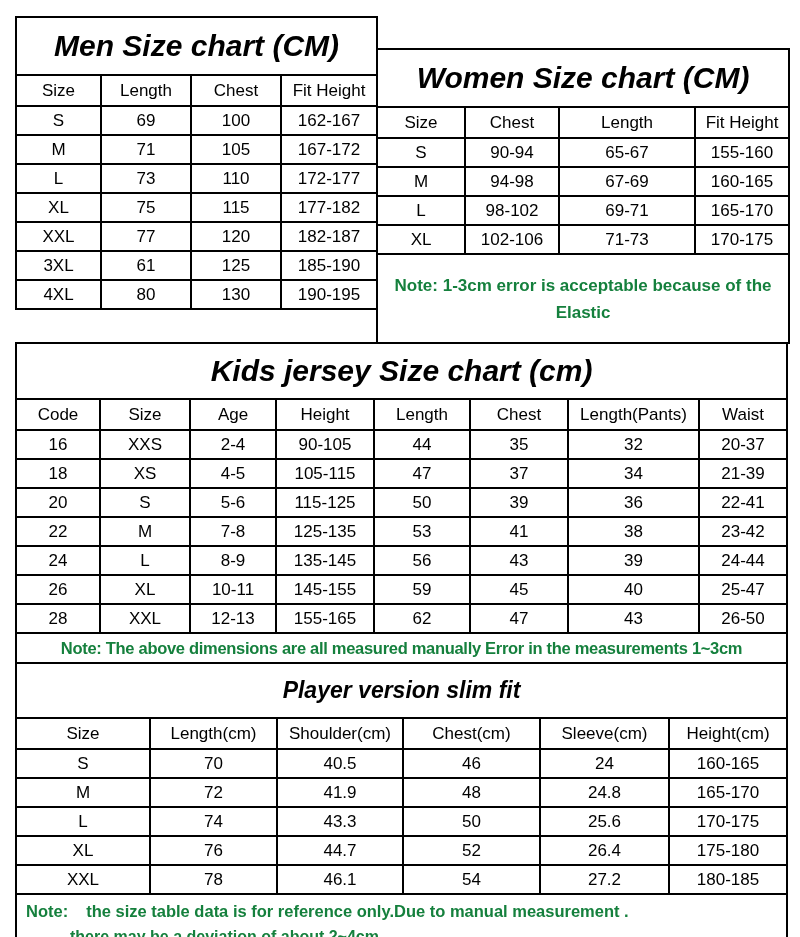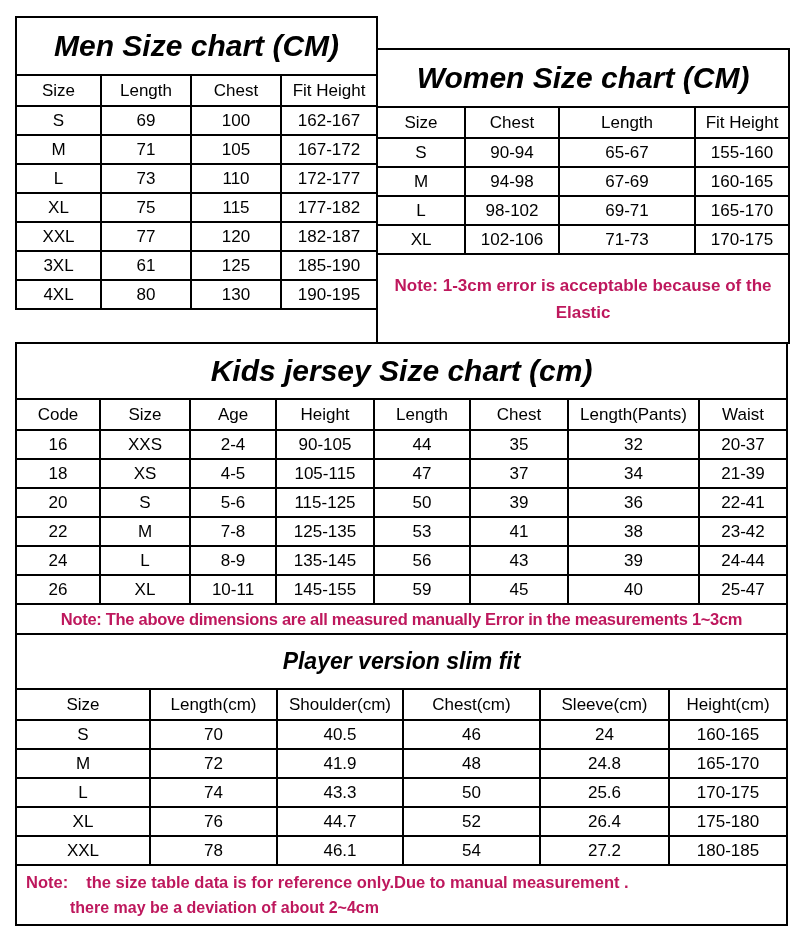--- a/index.html
+++ b/index.html
@@ -44,21 +44,21 @@
   .top-row { display: flex; align-items: flex-start; }
   .men-table   { width: 361px; }
   .women-table { width: 412px; margin-left: -2px; margin-top: 32px; }
   .kids-table  { width: 771px; margin-top: -2px; }
   .player-table{ width: 771px; margin-top: -2px; }
 
   .kids-table .title-cell { height: 54px; }
   .player-table .title-cell { height: 53px; font-size: 23px; }
 
   .note-red {
-    color: #be185d;
+    color: #15803d;
     font-weight: 700;
   }
   .women-note-cell {
     height: 87px;
     white-space: normal;
   }
   .women-note-cell .note-line {
     font-size: 17px;
     line-height: 27px;
   }
@@ -291,20 +291,30 @@
         <tr>
           <td>26</td>
           <td>XL</td>
           <td>10-11</td>
           <td>145-155</td>
           <td>59</td>
           <td>45</td>
           <td>40</td>
           <td>25-47</td>
         </tr>
+        <tr>
+          <td>28</td>
+          <td>XXL</td>
+          <td>12-13</td>
+          <td>155-165</td>
+          <td>62</td>
+          <td>47</td>
+          <td>43</td>
+          <td>26-50</td>
+        </tr>
       </tbody>
     <tbody>
       <tr>
         <td class="kids-note-cell note-red" colspan="8">Note: The above dimensions are all measured manually Error in the measurements 1~3cm</td>
       </tr>
     </tbody>
   </table>
 
   <table class="player-table">
     <colgroup>

